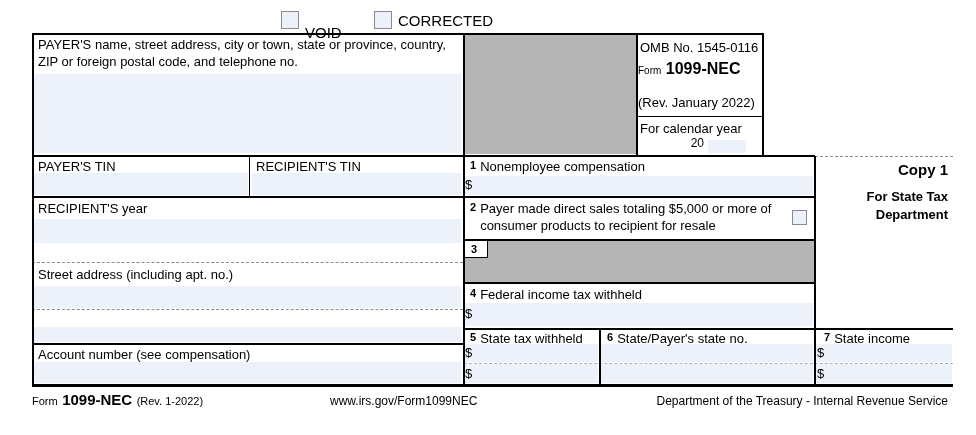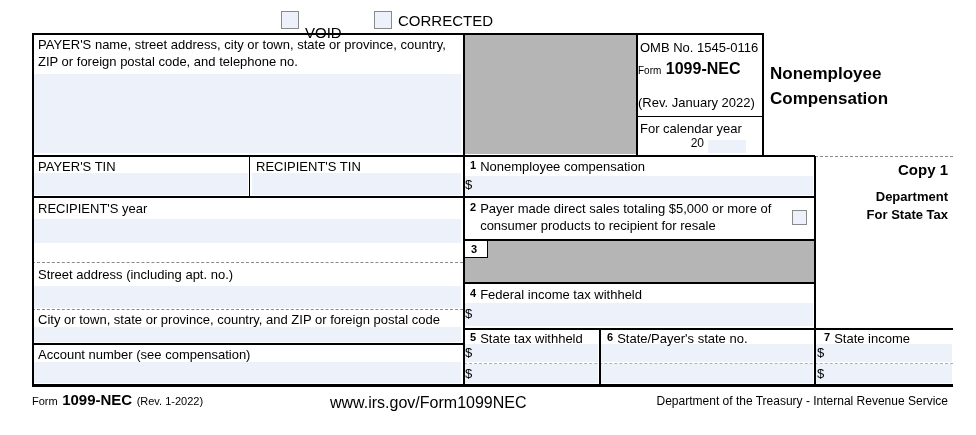--- a/index.html
+++ b/index.html
@@ -77,24 +77,20 @@
 
   <div class="abs lbl ctr" style="left:640px;top:40px;width:120px;">OMB No. 1545-0116</div>
   <div class="abs ctr" style="left:638px;top:60px;width:124px;">
     <span style="font-size:10px;">Form</span>
     <span style="font-size:16px;font-weight:bold;">1099-NEC</span>
   </div>
   <div class="abs lbl ctr" style="left:638px;top:95px;width:124px;">(Rev. January 2022)</div>
   <div class="abs lbl ctr" style="left:640px;top:121px;width:120px;">For calendar year</div>
   <div class="abs rt" style="left:640px;top:136px;width:64px;font-size:12px;">20</div>
 
-  <div class="abs ctr" style="left:770px;top:62px;width:186px;font-size:17px;font-weight:bold;line-height:1.45;">
-    <div>Nonemployee</div>
-    <div>Compensation</div>
-  </div>
 
   <div class="abs lbl" style="left:38px;top:159px;">PAYER'S TIN</div>
   <div class="abs lbl" style="left:256px;top:159px;">RECIPIENT'S TIN</div>
 
   <div class="abs flexlbl" style="left:470px;top:159px;">
     <span class="boxnum">1</span>
     <span class="lbl">Nonemployee compensation</span>
   </div>
   <div class="abs dollar" style="left:465px;top:177px;">$</div>
 
@@ -107,21 +103,20 @@
 
   <div class="abs boxnum" style="left:471px;top:243px;">3</div>
 
   <div class="abs lbl" style="left:38px;top:267px;">Street address (including apt. no.)</div>
   <div class="abs flexlbl" style="left:470px;top:287px;">
     <span class="boxnum">4</span>
     <span class="lbl">Federal income tax withheld</span>
   </div>
   <div class="abs dollar" style="left:465px;top:306px;">$</div>
 
-  <div class="abs lbl" style="left:38px;top:312px;">City or town, state or province, country, and ZIP or foreign postal code</div>
 
   <div class="abs flexlbl" style="left:470px;top:331px;">
     <span class="boxnum">5</span>
     <span class="lbl">State tax withheld</span>
   </div>
   <div class="abs flexlbl" style="left:607px;top:331px;">
     <span class="boxnum">6</span>
     <span class="lbl">State/Payer's state no.</span>
   </div>
   <div class="abs flexlbl" style="left:824px;top:331px;">
@@ -130,25 +125,25 @@
   </div>
   <div class="abs dollar" style="left:465px;top:345px;">$</div>
   <div class="abs dollar" style="left:465px;top:366px;">$</div>
   <div class="abs dollar" style="left:817px;top:345px;">$</div>
   <div class="abs dollar" style="left:817px;top:366px;">$</div>
 
   <div class="abs lbl" style="left:38px;top:347px;">Account number (see compensation)</div>
 
   <div class="abs rt" style="left:815px;top:161px;width:133px;font-size:15px;font-weight:bold;">Copy 1</div>
   <div class="abs rt" style="left:815px;top:188px;width:133px;font-size:13px;font-weight:bold;line-height:1.35;">
+    <div>For State Tax</div>
     <div>Department</div>
-    <div>For State Tax</div>
   </div>
 
   <div class="abs" style="left:32px;top:391px;">
     <span style="font-size:11px;">Form</span>
     <span style="font-size:15px;font-weight:bold;">1099-NEC</span>
     <span style="font-size:11px;">(Rev. 1-2022)</span>
   </div>
-  <div class="abs ctr" style="left:330px;top:394px;width:250px;font-size:16px;">www.irs.gov/Form1099NEC</div>
+  <div class="abs ctr" style="left:330px;top:394px;width:250px;font-size:12px;">www.irs.gov/Form1099NEC</div>
   <div class="abs rt" style="left:600px;top:394px;width:348px;font-size:12px;">Department of the Treasury - Internal Revenue Service</div>
 
 </div>
 
 </body></html>

